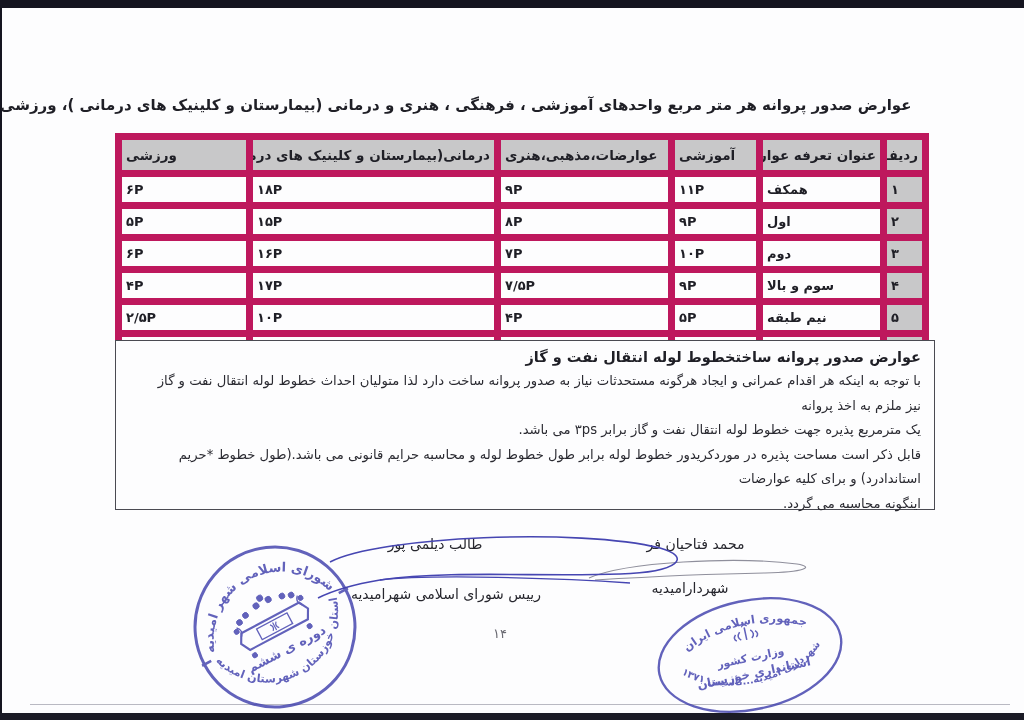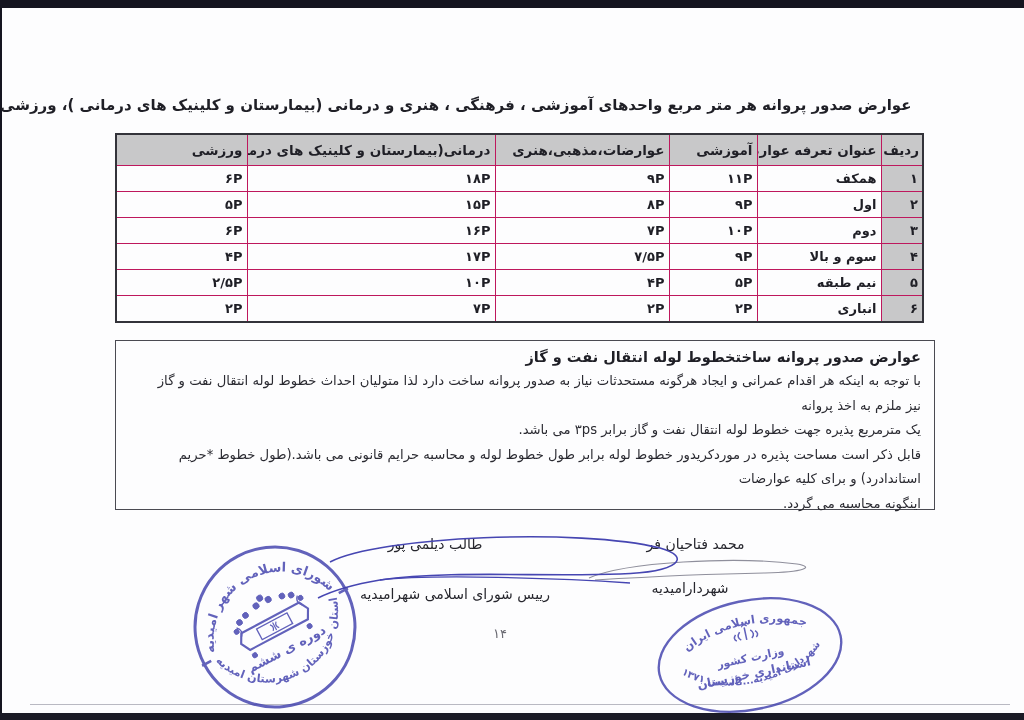--- a/index.html
+++ b/index.html
@@ -20,22 +20,22 @@
     text-align:left;direction:rtl;
     font-size:15px;font-weight:bold;color:#1f1f26;
   }
 
   table.fees{
     position:absolute;left:115px;top:133px;width:807px;
     border-collapse:collapse;direction:rtl;table-layout:fixed;
     font-size:13px;
   }
   table.fees th, table.fees td{
-    border:1px solid #be185d;
-    text-align:right;vertical-align:middle;
+    border:7px solid #be185d;
+    text-align:left;vertical-align:middle;
     font-weight:bold;color:#1f1f26;
     padding:0 4px;overflow:hidden;white-space:nowrap;
   }
   table.fees th{height:30px;background:#c8c8c9;font-size:13.5px;}
   table.fees td{height:25px;background:#fdfdfe;}
   table.fees td.rowno{background:#c8c8c9;}
   table.fees{border:2px solid #33333a;}
 
   .notice-box{
     position:absolute;left:115px;top:340px;width:779px;height:152px;
@@ -153,21 +153,21 @@
 <svg class="sig-swoosh" style="left:585px;top:556px;" width="235" height="28" viewBox="0 0 235 28">
   <path d="M4,22 C40,6 150,0 212,8 C230,11 220,16 180,17 C120,18 60,21 10,24" fill="none" stroke="#8f8f9c" stroke-width="1.1"></path>
 </svg>
 <div class="sig-title" style="left:590px;top:580px;width:200px;">شهردارامیدیه</div>
 
 <div class="sig-name" style="left:345px;top:536px;width:180px;">طالب دیلمی پور</div>
 <svg class="sig-swoosh" style="left:300px;top:534px;" width="395" height="68" viewBox="0 0 395 68">
   <path d="M30,28 C80,2 280,-6 360,14 C392,23 380,38 320,40 C240,43 150,36 80,46 C50,51 30,58 18,64" fill="none" stroke="#4646b2" stroke-width="1.6"></path>
   <path d="M80,46 C130,40 260,44 330,49" fill="none" stroke="#4646b2" stroke-width="1.3"></path>
 </svg>
-<div class="sig-title" style="left:320px;top:586px;width:270px;">رییس شورای اسلامی شهرامیدیه</div>
+<div class="sig-title" style="left:311px;top:586px;width:270px;">رییس شورای اسلامی شهرامیدیه</div>
 
 <div class="page-number">۱۴</div>
 
 <svg class="stamp stamp-council" viewBox="0 0 200 200">
   <g stroke="#4141ad" fill="#4141ad">
     <circle cx="100" cy="100" r="93" fill="none" stroke-width="3.5"></circle>
     <line x1="4" y1="100" x2="16" y2="100" stroke-width="3"></line>
     <line x1="184" y1="100" x2="196" y2="100" stroke-width="3"></line>
     <defs>
       <path id="c-top" d="M 22,104 A 79,79 0 0 1 178,104" fill="none"></path>

